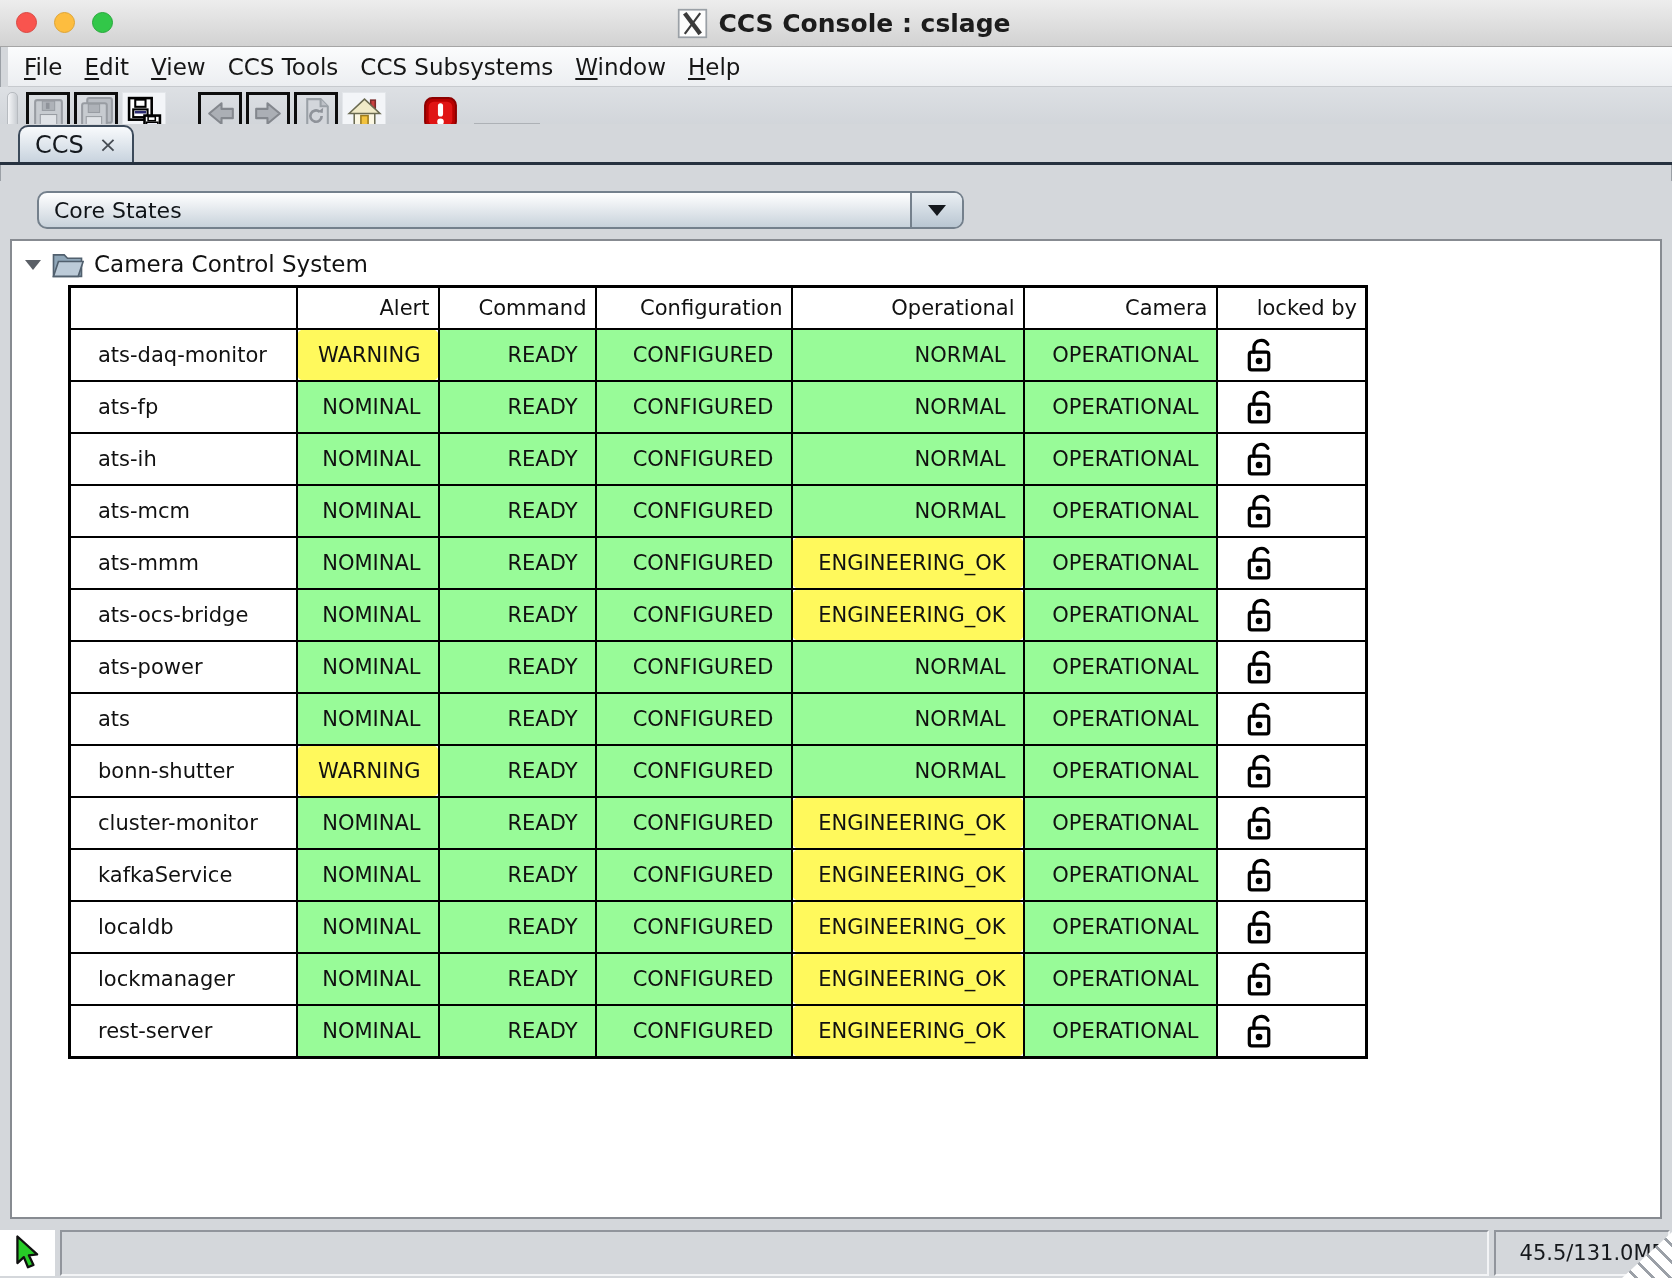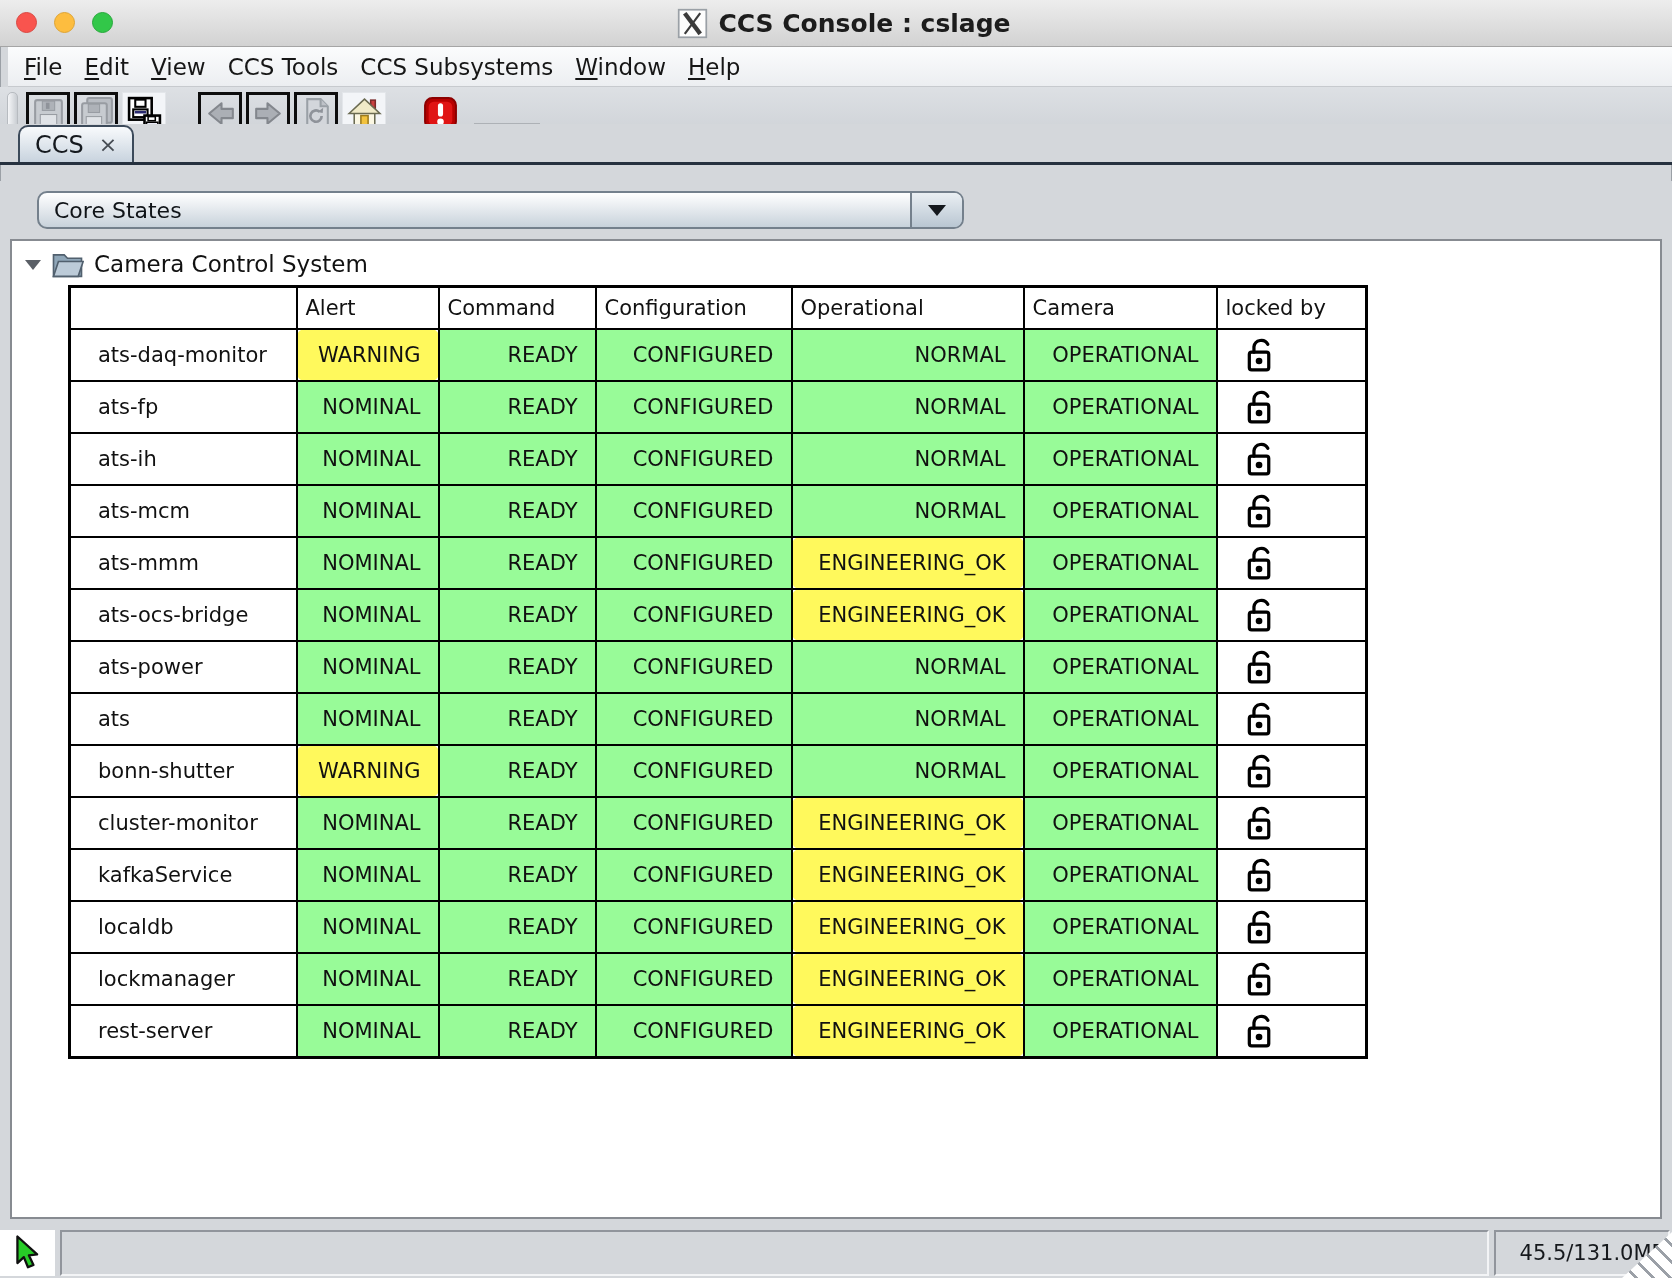--- a/index.html
+++ b/index.html
@@ -56,21 +56,21 @@
   .arrow-down{width:0;height:0;border-left:9px solid transparent;border-right:9px solid transparent;border-top:11px solid #14181d;}
   .treepanel{position:absolute;left:10px;right:10px;top:58px;bottom:8px;background:#fff;
     border:2px solid #878B91;}
   .tree-row{display:flex;align-items:center;gap:10px;padding:9px 16px 0 13px;font-size:23px;}
   .expander{width:0;height:0;border-left:8px solid transparent;border-right:8px solid transparent;border-top:10px solid #5a5f66;margin-top:2px;}
   .foldericon svg{width:33px;height:28px;display:block;}
   
   .statetable{position:absolute;top:44px;left:56px;border-collapse:collapse;font-size:21px;
     border:3px solid #000;table-layout:fixed;}
   .statetable th,.statetable td{border:2px solid #000;box-sizing:border-box;overflow:hidden;white-space:nowrap;}
-  .statetable th{height:39px;font-weight:normal;background:#fff;text-align:left;padding:8px 8px;}
+  .statetable th{height:39px;font-weight:normal;background:#fff;text-align:right;padding:8px 8px;}
   .statetable td{height:52px;}
   td.name{background:#fff;text-align:left;padding-left:27px;}
   td.stat{text-align:right;padding-right:17px;}
   td.stat.ok{background:var(--ok,#98FB98);}
   td.stat.warn{background:var(--warn,#FFF95C);border-radius:8px;}
   td.lockcell{background:#fff;padding-left:23px;text-align:left;}
   .lockicon{width:37px;height:42px;display:block;}
   col.c-name{width:227px;} col.c-alert{width:142px;} col.c-command{width:157px;}
   col.c-config{width:196px;} col.c-oper{width:232px;} col.c-phase{width:193px;} col.c-lock{width:150px;}
   

